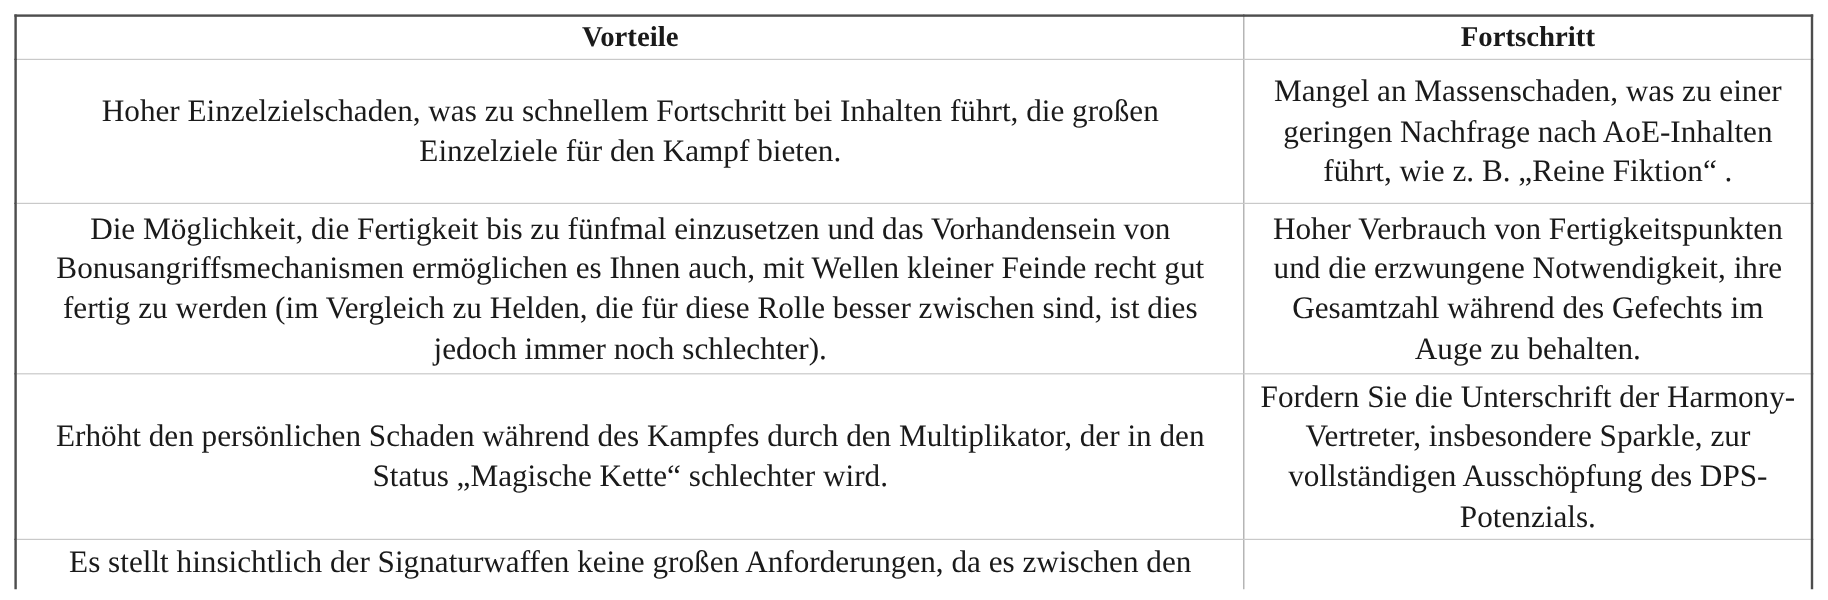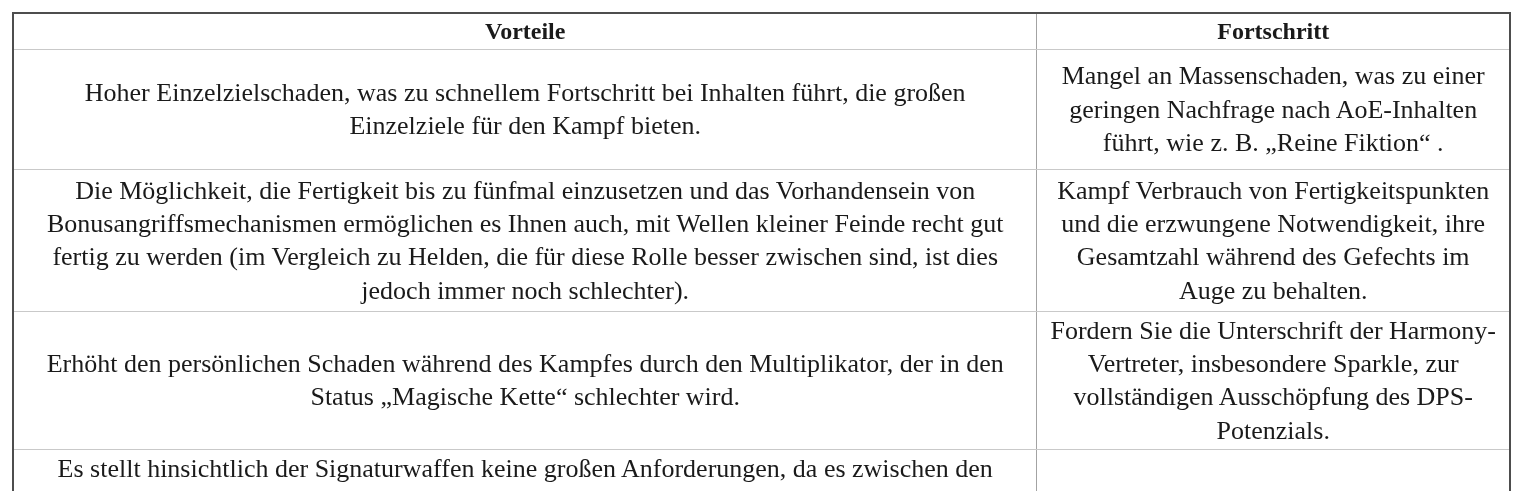--- a/index.html
+++ b/index.html
@@ -70,21 +70,21 @@
         <th class="header-begrenztheit">Fortschritt</th>
       </tr>
     </thead>
     <tbody>
       <tr class="row-1">
         <td>Hoher Einzelzielschaden, was zu schnellem Fortschritt bei Inhalten führt, die großen Einzelziele für den Kampf bieten.</td>
         <td>Mangel an Massenschaden, was zu einer geringen Nachfrage nach AoE-Inhalten führt, wie z. B. „Reine Fiktion“ .</td>
       </tr>
       <tr class="row-2">
         <td>Die Möglichkeit, die Fertigkeit bis zu fünfmal einzusetzen und das Vorhandensein von Bonusangriffsmechanismen ermöglichen es Ihnen auch, mit Wellen kleiner Feinde recht gut fertig zu werden (im Vergleich zu Helden, die für diese Rolle besser zwischen sind, ist dies jedoch immer noch schlechter).</td>
-        <td>Kampf Verbrauch von Fertigkeitspunkten und die erzwungene Notwendigkeit, ihre Gesamtzahl während des Gefechts im Auge zu behalten.</td>
+        <td>Hoher Verbrauch von Fertigkeitspunkten und die erzwungene Notwendigkeit, ihre Gesamtzahl während des Gefechts im Auge zu behalten.</td>
       </tr>
       <tr class="row-3">
         <td>Erhöht den persönlichen Schaden während des Kampfes durch den Multiplikator, der in den Status „Magische Kette“ schlechter wird.</td>
         <td>Fordern Sie die Unterschrift der Harmony-Vertreter, insbesondere Sparkle, zur vollständigen Ausschöpfung des DPS-Potenzials.</td>
       </tr>
       <tr class="row-4">
         <td>Es stellt hinsichtlich der Signaturwaffen keine großen Anforderungen, da es zwischen den Lichtkegeln alternative Ausrüstung mit akzeptablen Boni gibt.</td>
         <td></td>
       </tr>
     </tbody>

